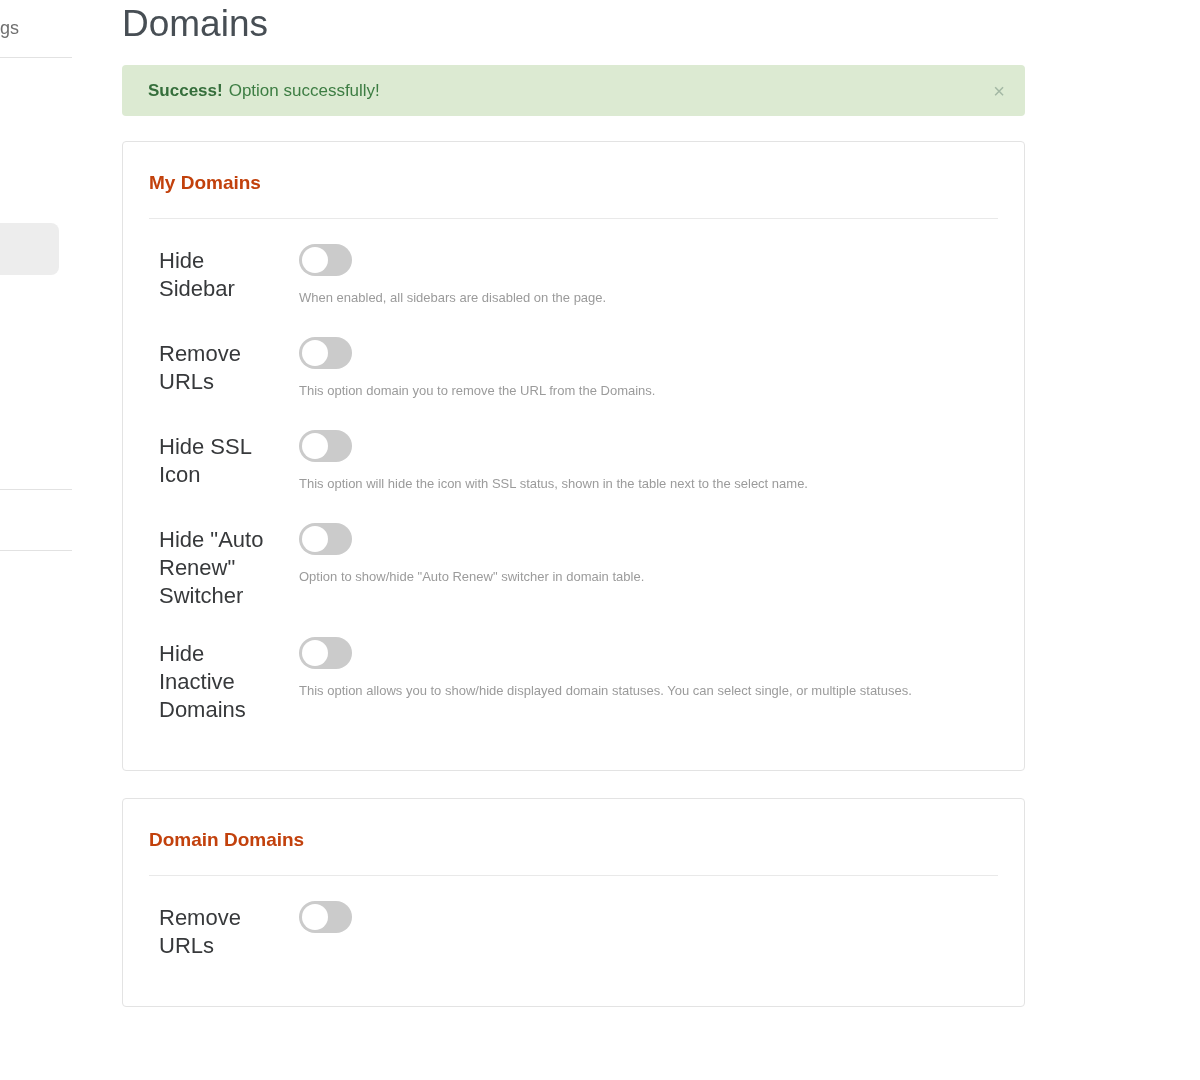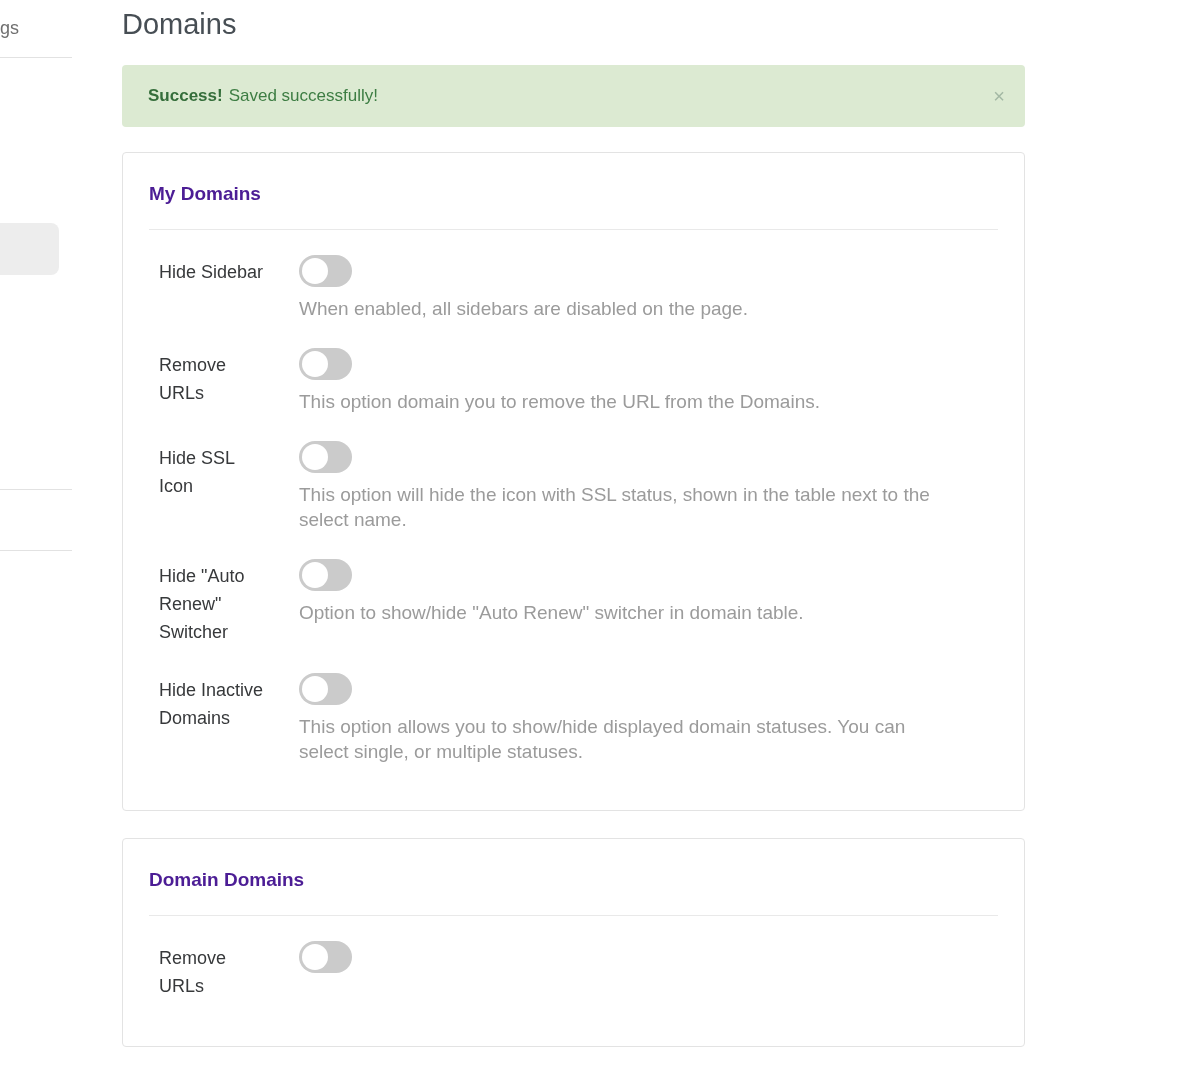--- a/index.html
+++ b/index.html
@@ -35,31 +35,31 @@
     border-radius: 0 8px 8px 0;
   }
 
   
   .main {
     position: absolute; left: 122px; top: 0;
     width: 903px;
   }
   .page-title {
     margin-top: 4px;
-    font-size: 29px;
+    font-size: 37px;
     font-weight: 400;
     color: #474e54;
     line-height: 40px;
   }
 
   
   .alert {
     position: relative;
     margin-top: 21px;
-    height: 62px;
+    height: 51px;
     background: #dcead2;
     border-radius: 4px;
     display: flex; align-items: center;
     padding-left: 26px;
     font-size: 17px;
     color: #3d7d43;
   }
   .alert .strong { font-weight: 700; color: #356e3b; margin-right: 6px; }
   .alert .close {
     position: absolute; right: 20px; top: 50%;
@@ -75,39 +75,39 @@
     background: #ffffff;
     border: 1px solid #e3e3e3;
     border-radius: 4px;
     padding: 26px 26px 46px 26px;
   }
   .card.first { margin-top: 25px; }
   .card.second { margin-top: 27px; }
   .card-title {
     font-size: 19px;
     font-weight: 700;
-    color: #4c1d95;
+    color: #c2410c;
     line-height: 26px;
     margin-top: 2px;
     padding-bottom: 22px;
     border-bottom: 1px solid #e9e9e9;
   }
   .rows { padding-top: 25px; }
 
   
   .row {
     display: flex;
     margin-bottom: 27px;
     position: relative;
   }
   .row:last-child { margin-bottom: 0; }
   .row .label {
     width: 150px;
     padding: 3px 35px 0 10px;
-    font-size: 18px;
+    font-size: 22px;
     line-height: 28px;
     color: #37393b;
     flex-shrink: 0;
   }
   .row .control { flex: 1; }
 
   .toggle {
     position: relative;
     width: 53px; height: 32px;
     border-radius: 16px;
@@ -120,21 +120,21 @@
     width: 26px; height: 26px;
     border-radius: 50%;
     background: #ffffff;
   }
   .toggle.off .knob { left: 3px; }
   .toggle.on  .knob { right: 3px; }
 
   .row .desc {
     margin-top: 9px;
     max-width: 640px;
-    font-size: 19px;
+    font-size: 13px;
     line-height: 25px;
     color: #9b9b9b;
   }
 
   
   .row .highlight-box { display: none; }
   .row.highlighted .highlight-box {
     display: block;
     position: absolute;
     left: -5px; top: -14px;
@@ -153,21 +153,21 @@
   <div class="divider d2"></div>
   <div class="divider d3"></div>
 </div>
 
 <div class="main">
 
   <h1 class="page-title">Domains</h1>
 
   <div class="alert">
     <span class="strong">Success!</span>
-    <span class="msg">Saved successfully!</span>
+    <span class="msg">Option successfully!</span>
     <span class="close">×</span>
   </div>
 
   <div class="card first">
     <div class="card-title">My Domains</div>
     <div class="rows">
   <div class="row">
 
     <div class="label">Hide Sidebar</div>
     <div class="control">

